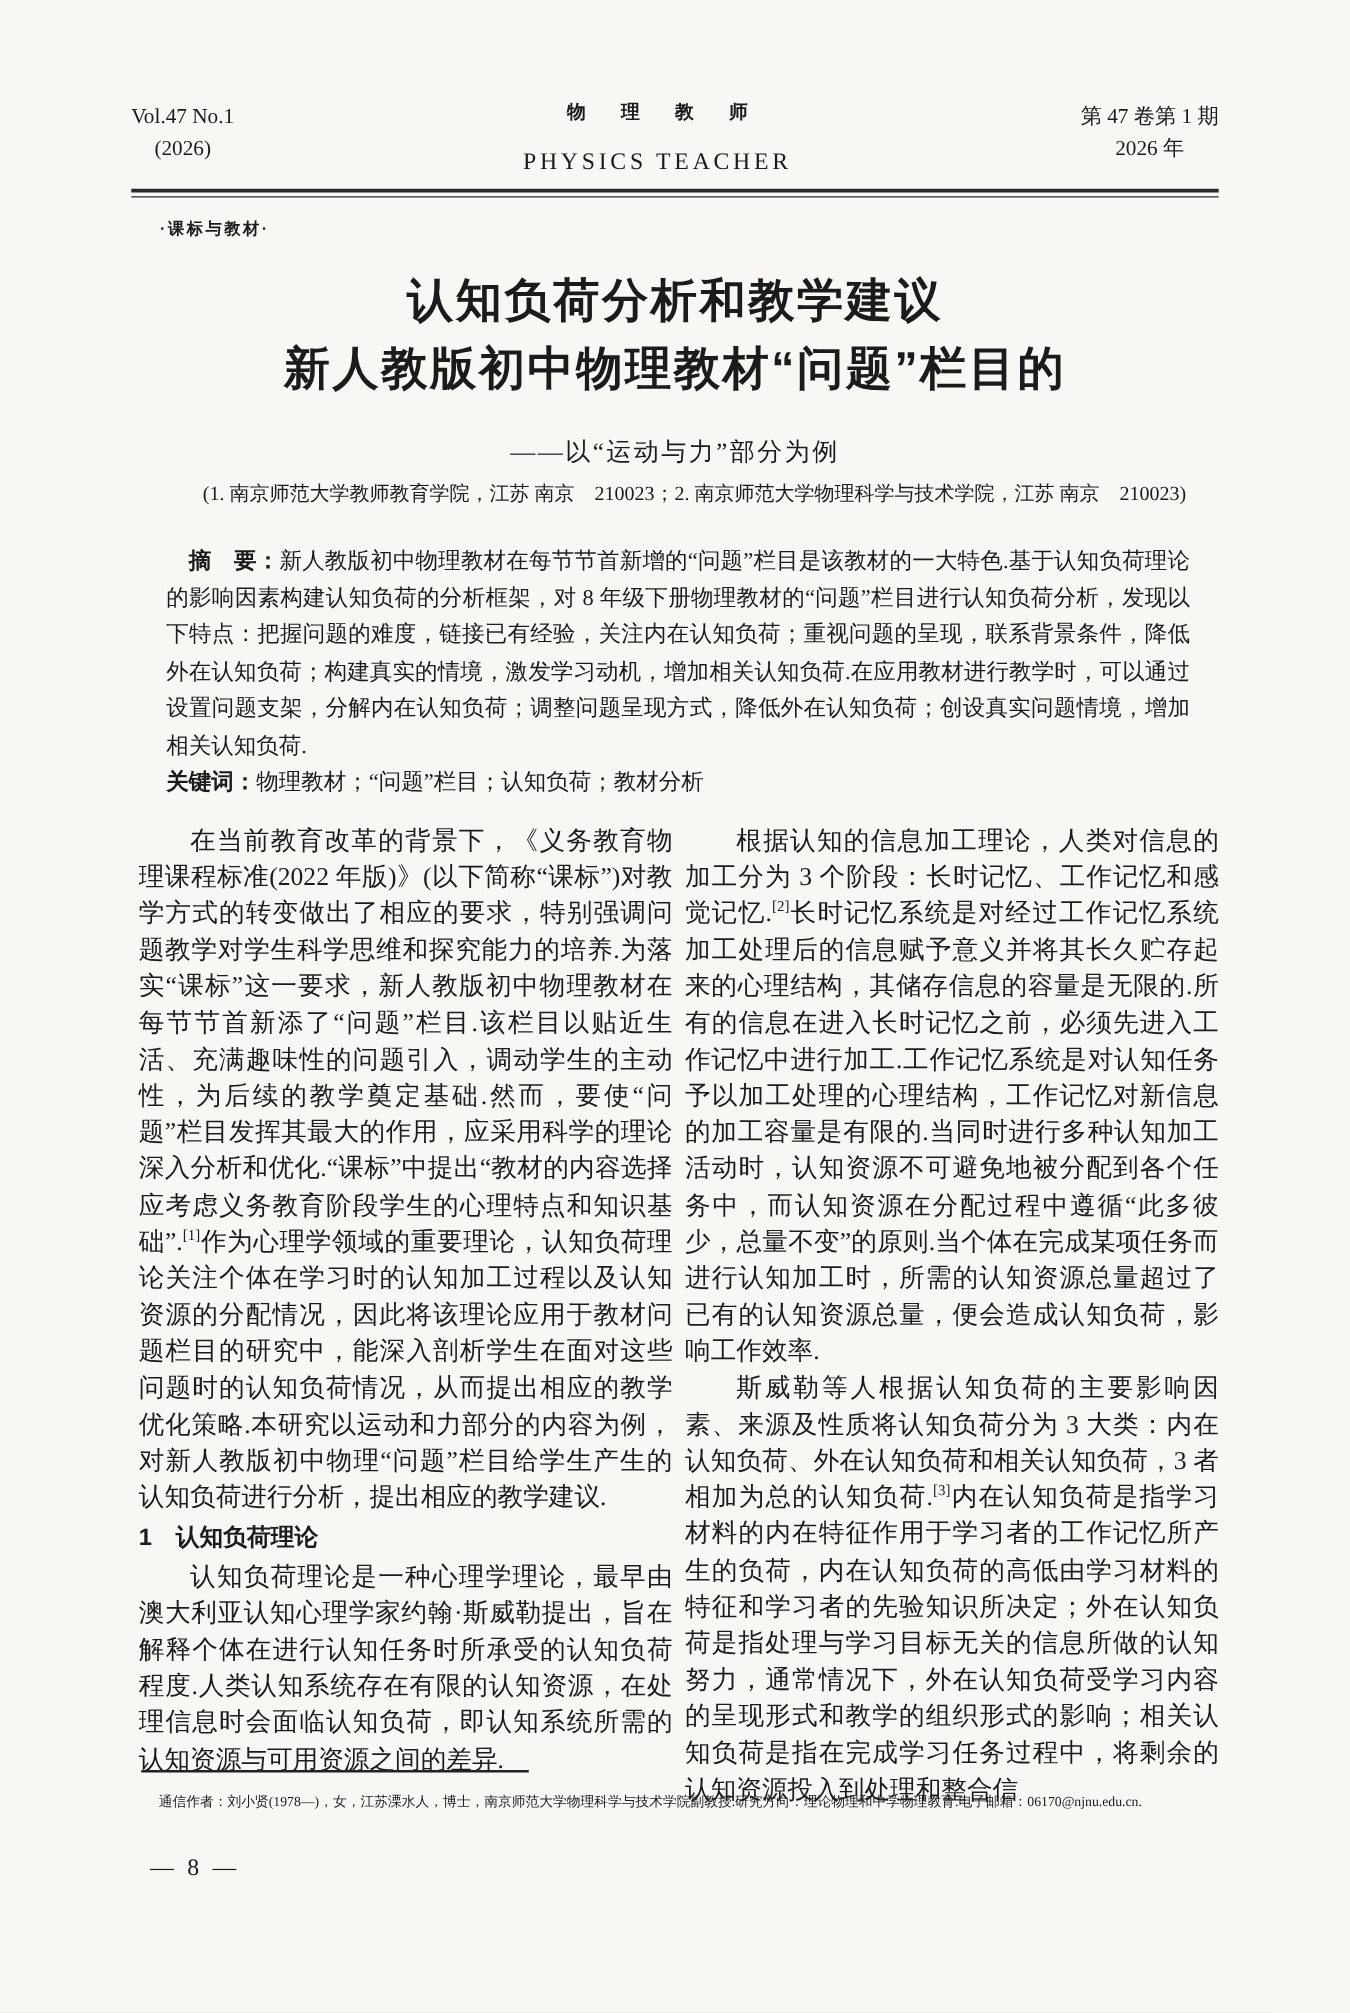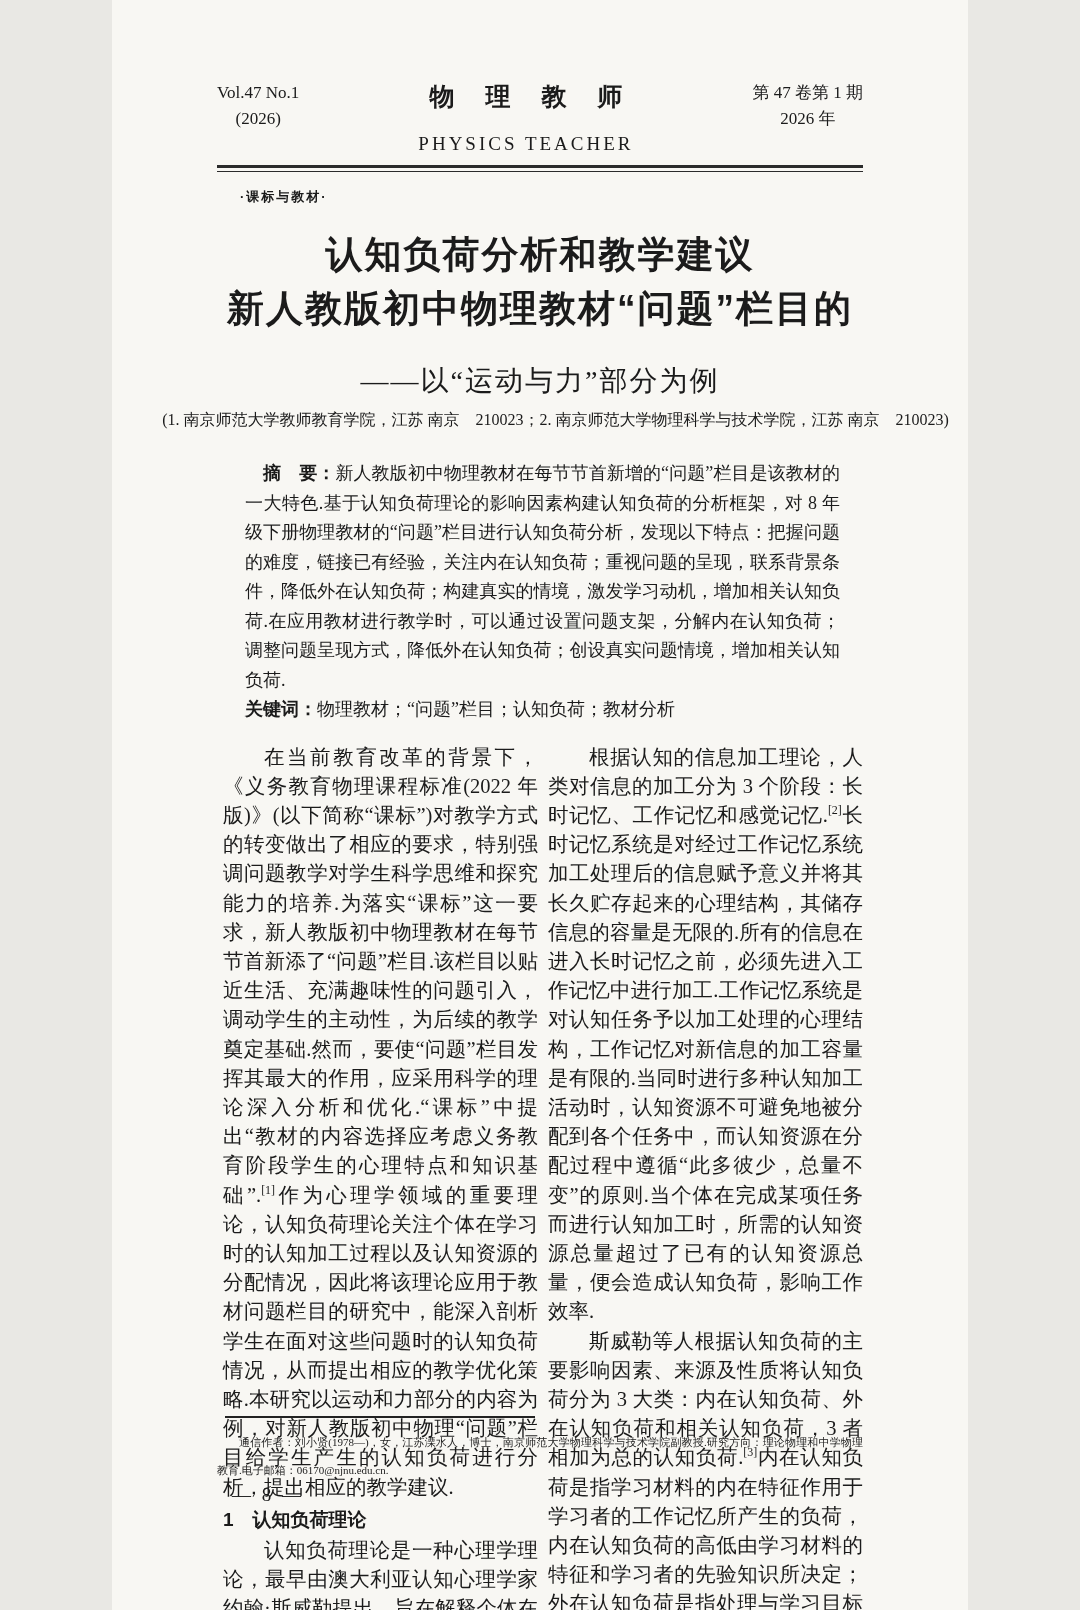--- a/index.html
+++ b/index.html
@@ -1,38 +1,38 @@
 <!DOCTYPE html>
 <html><head>
 <meta charset="utf-8">
 <style>
   html,body { margin:0; padding:0; background:#e9e8e4; }
   .page {
-    position:relative; width:856px; height:1610px; margin:0 auto;
+    position:relative; width:1080px; height:1610px; margin:0 auto;
     background:#f8f7f3; color:#1b1b1b; overflow:hidden;
     font-family:"Liberation Serif", serif;
   }
   
   .hdr { display:flex; justify-content:space-between; align-items:flex-start;
          padding:80px 105px 0 105px; }
   .hdr-side { font-size:17px; line-height:26px; text-align:center; }
   .hdr-center { text-align:center; }
   .journal-cn { font-family:"Liberation Sans", sans-serif; font-weight:700;
-                font-size:25px; letter-spacing:12px; padding-left:12px; }
+                font-size:15px; letter-spacing:12px; padding-left:12px; }
   .journal-en { font-size:19px; letter-spacing:3px; margin-top:20px; }
   .rule { margin:10px 105px 0 105px; height:3px;
           border-top:3px solid #2b2b2b; border-bottom:1px solid #2b2b2b; }
   
   .tag { margin:16px 0 0 128px; font-family:"Liberation Sans", sans-serif;
          font-weight:700; font-size:13px; letter-spacing:2px; }
   
   .title { margin:22px 60px 0 60px; text-align:center;
            font-family:"Liberation Sans", sans-serif; font-weight:700;
            font-size:37px; line-height:54px; letter-spacing:2px; }
-  .subtitle { margin-top:26px; text-align:center; font-size:28px;
+  .subtitle { margin-top:26px; text-align:center; font-size:20px;
               font-weight:500; letter-spacing:2px; }
   .authors { margin-top:34px; text-align:center; font-size:21px; letter-spacing:2px; }
   .authors sup { font-size:13px; }
   .author-sep { display:inline-block; width:26px; }
   .affil { margin-top:10px; text-align:center; font-size:16px; white-space:nowrap;padding-left:31px; }
   
   .abstract { margin:28px 128px 0 133px; font-size:18px; line-height:29.5px;
               text-align:justify; }
   .abstract p { margin:0; }
   .abs-first { text-indent:1em; }

